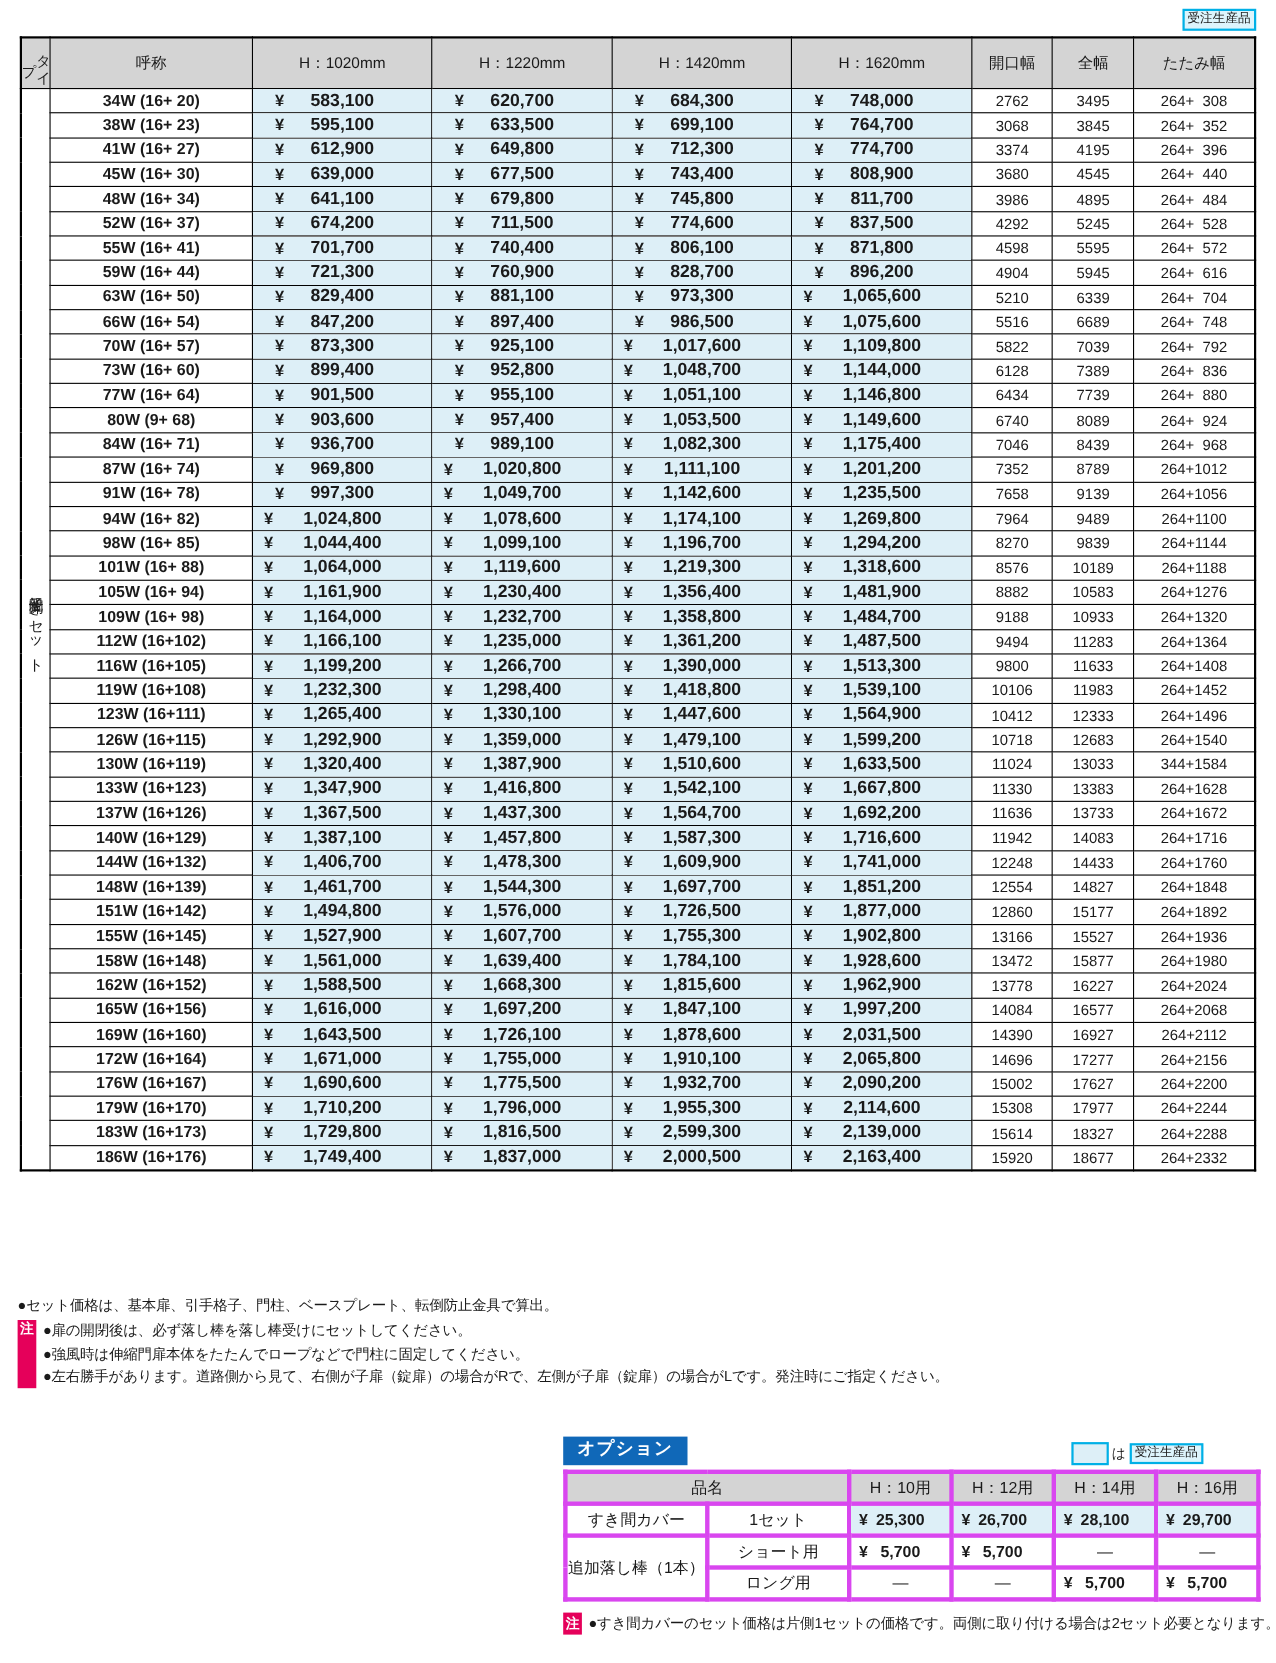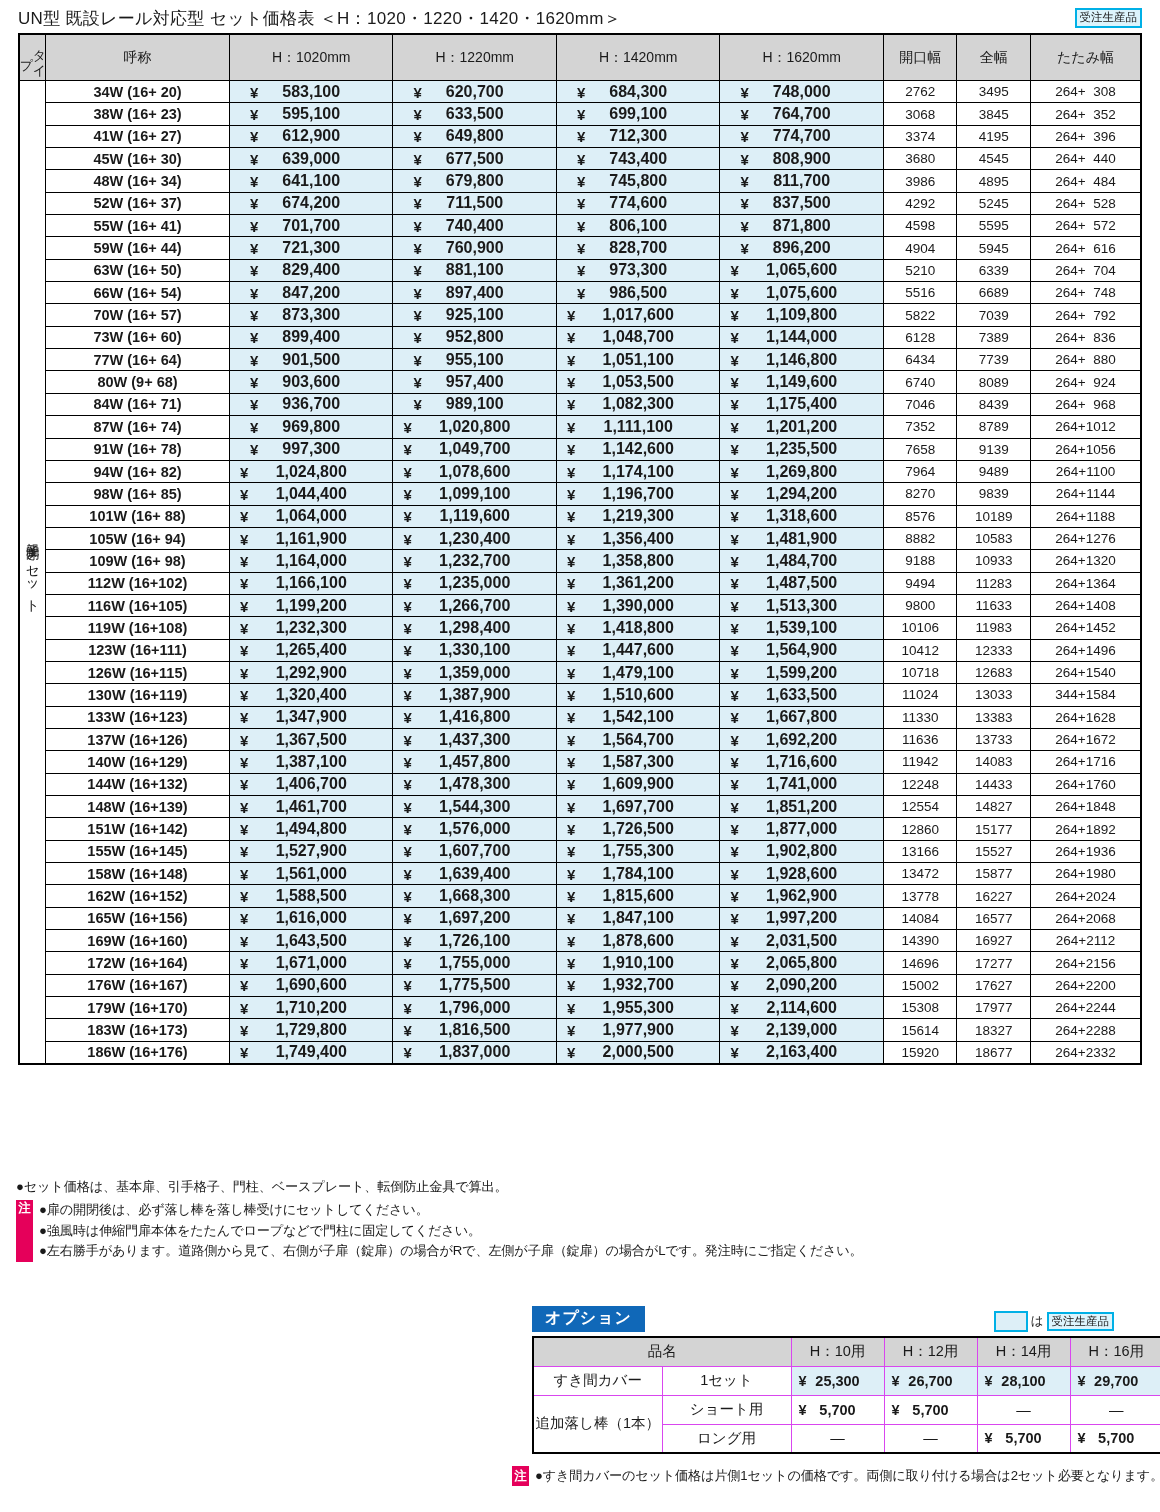--- a/index.html
+++ b/index.html
@@ -109,21 +109,21 @@
   }
   .caution-mark{
     background:#e5005a;color:#fff;font-size:12.5px;font-weight:bold;
     width:17px;min-width:17px;display:flex;align-items:flex-start;
     justify-content:center;padding-top:2px;line-height:1.1;
   }
   .caution-text{padding-left:6px;}
   .caution-text .note-line{line-height:20.5px;}
 
   
-  .opt-wrap{position:absolute;left:532px;top:1306px;width:582px;}
+  .opt-wrap{position:absolute;left:512px;top:1306px;width:582px;}
   .opt-head{position:relative;height:28px;}
   .opt-tag{
     position:absolute;left:0;top:0;
     background:#1068b8;color:#fff;
     font-size:16px;font-weight:bold;
     padding:3px 13px 5px 13px;
     letter-spacing:1px;line-height:1.1;
   }
   .opt-legend{
     position:absolute;right:0;top:5px;
@@ -137,21 +137,21 @@
   .legend-badge{
     border:2px solid #00b0e6;background:#ddf4fc;
     font-size:11.5px;padding:1px 3px 2px 3px;line-height:1.1;
   }
 
   table.opt{
     border-collapse:collapse;width:630px;table-layout:fixed;
     border:2px solid #000;margin-top:2px;
   }
   table.opt th,table.opt td{
-    border:1px solid #d946ef;padding:0;height:29px;box-sizing:border-box;
+    border:4px solid #d946ef;padding:0;height:29px;box-sizing:border-box;
     text-align:center;vertical-align:middle;font-size:14.5px;
   }
   table.opt thead th{background:#d4d4d4;font-weight:normal;}
   .o-c1{width:148px;}
   .o-c2{width:110px;}
   .o-c3{width:93px;}
   td.o-name{text-align:left;padding-left:10px;font-size:15px;}
   td.o-sub{text-align:left;padding-left:9px;font-size:14.5px;}
   td.o-price{
     text-align:right;padding-right:8px;font-size:15px;font-weight:bold;
@@ -166,21 +166,20 @@
   }
   .opt-note .caution-mark{height:19px;padding-top:1px;align-items:center;}
   .opt-note .t{font-size:13.2px;line-height:19px;white-space:nowrap;padding-left:6px;letter-spacing:-0.2px;}
 </style>
 </head>
 <body>
 
 <div class="page">
 
   <div class="title-row">
-    <div class="title">UN型 既設レール対応型 セット価格表 ＜H：1020・1220・1420・1620mm＞</div>
     <div class="badge-order">受注生産品</div>
   </div>
 
   <div class="main-wrap">
     <table class="main">
       <thead>
         <tr>
           <th class="c-type">
             <span class="vtext">タイプ</span>
           </th>
@@ -613,21 +612,21 @@
             <td class="price wide"><span class="yen">¥</span><span>1,955,300</span></td>
             <td class="price wide"><span class="yen">¥</span><span>2,114,600</span></td>
             <td class="dim" style="white-space: pre;">15308</td>
             <td class="dim" style="white-space: pre;">17977</td>
             <td class="tatami" style="white-space: pre;">264+2244</td>
           </tr>
           <tr>
             <td class="name">183W (16+173)</td>
             <td class="price wide"><span class="yen">¥</span><span>1,729,800</span></td>
             <td class="price wide"><span class="yen">¥</span><span>1,816,500</span></td>
-            <td class="price wide"><span class="yen">¥</span><span>1,977,900</span></td>
+            <td class="price wide"><span class="yen">¥</span><span>2,599,300</span></td>
             <td class="price wide"><span class="yen">¥</span><span>2,139,000</span></td>
             <td class="dim" style="white-space: pre;">15614</td>
             <td class="dim" style="white-space: pre;">18327</td>
             <td class="tatami" style="white-space: pre;">264+2288</td>
           </tr>
           <tr>
             <td class="name">186W (16+176)</td>
             <td class="price wide"><span class="yen">¥</span><span>1,749,400</span></td>
             <td class="price wide"><span class="yen">¥</span><span>1,837,000</span></td>
             <td class="price wide"><span class="yen">¥</span><span>2,000,500</span></td>

